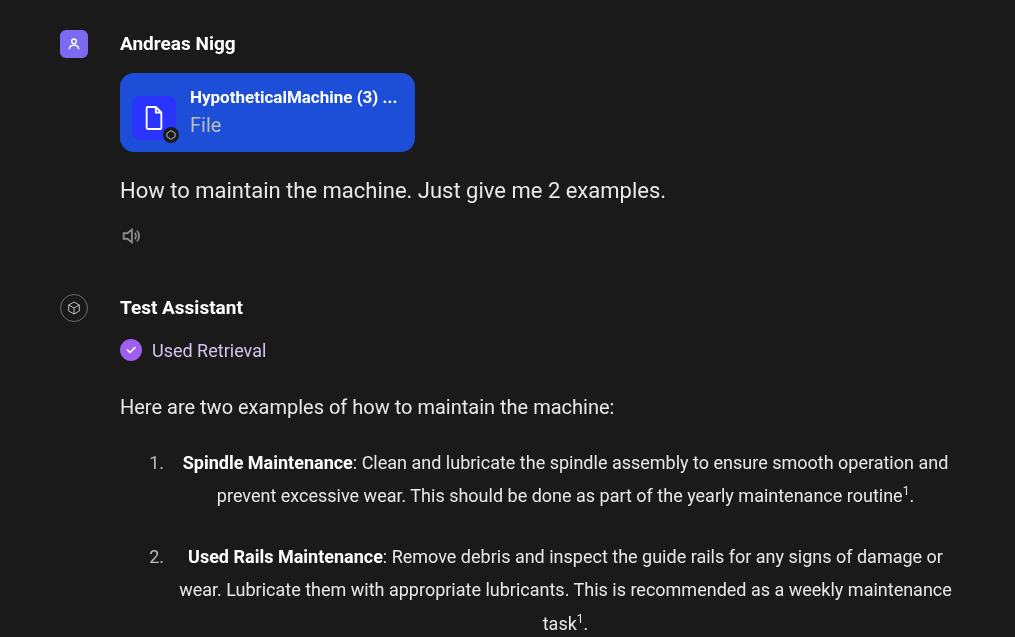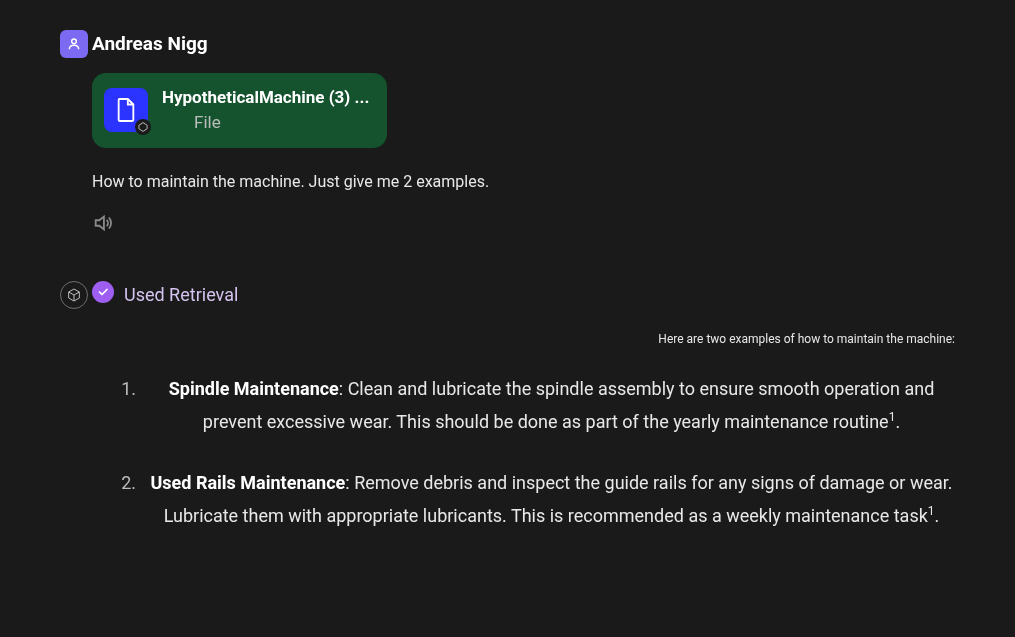--- a/index.html
+++ b/index.html
@@ -6,21 +6,21 @@
     body {
       background: #1a1a1a;
       color: #e8e8e8;
       font-family: -apple-system, BlinkMacSystemFont, "Segoe UI", Roboto, sans-serif;
       font-size: 18px;
       line-height: 1.5;
       padding: 30px 60px 30px 60px;
     }
     .message {
       display: flex;
-      gap: 4px;
+      gap: 32px;
       margin-bottom: 40px;
     }
     .avatar {
       width: 28px;
       height: 28px;
       border-radius: 6px;
       flex-shrink: 0;
       display: flex;
       align-items: center;
       justify-content: center;
@@ -40,23 +40,23 @@
       min-width: 0;
     }
     .name {
       font-weight: 700;
       font-size: 19px;
       margin-bottom: 14px;
       color: #fff;
     }
     .attachment {
       display: inline-flex;
-      align-items: center;
+      align-items: flex-end;
       gap: 14px;
-      background: #14532d;
+      background: #1d4ed8;
       border-radius: 14px;
       padding: 12px 18px 12px 12px;
       margin-bottom: 22px;
       min-width: 290px;
     }
     .file-icon {
       width: 44px;
       height: 44px;
       background: #2b33ff;
       border-radius: 8px;
@@ -75,49 +75,49 @@
       height: 16px;
       background: #1a1a1a;
       border-radius: 50%;
       display: flex;
       align-items: center;
       justify-content: center;
     }
     .file-icon .badge svg { width: 12px; height: 12px; }
     .file-meta { display: flex; flex-direction: column; }
     .file-name { font-weight: 700; color: #fff; font-size: 17px; }
-    .file-type { font-size: 17px; color: #bcbcbc; margin-left: 32px; }
+    .file-type { font-size: 20px; color: #bcbcbc; }
     .user-text {
-      font-size: 16px;
+      font-size: 22px;
       color: #e8e8e8;
       margin-bottom: 18px;
     }
     .speaker {
       color: #8a8a8a;
       display: inline-flex;
     }
     .speaker svg { width: 22px; height: 22px; }
     .retrieval {
       display: flex;
-      align-items: flex-start;
+      align-items: center;
       gap: 10px;
-      margin-bottom: 22px;
+      margin-bottom: 28px;
     }
     .check-badge {
       width: 22px;
       height: 22px;
       background: #9e5ef0;
       border-radius: 50%;
       display: flex;
       align-items: center;
       justify-content: center;
     }
     .check-badge svg { width: 12px; height: 12px; }
     .retrieval-text { color: #d5c4f0; font-size: 18px; }
-    .assistant-text { font-size: 12px; margin-bottom: 24px; text-align: right; }
+    .assistant-text { font-size: 20px; margin-bottom: 24px; }
     .list { padding-left: 24px; }
     .list-item {
       display: flex;
       gap: 12px;
       font-size: 18px;
       margin-bottom: 28px;
       line-height: 1.85;
     }
     .list-num { color: #bcbcbc; min-width: 20px; text-align: right; }
     .list-body { flex: 1; text-align: center; }
@@ -169,20 +169,21 @@
 
 <div class="message">
   <div class="avatar assistant-avatar">
     <svg viewBox="0 0 24 24" fill="none" stroke="#bcbcbc" stroke-width="1.5">
       <path d="M12 3l8 4.5v9L12 21l-8-4.5v-9L12 3z"></path>
       <path d="M4 7.5L12 12l8-4.5"></path>
       <path d="M12 12v9"></path>
     </svg>
   </div>
   <div class="content">
+    <div class="name">Test Assistant</div>
 
     <div class="retrieval">
       <div class="check-badge">
         <svg viewBox="0 0 24 24" fill="none" stroke="#fff" stroke-width="3.5" stroke-linecap="round" stroke-linejoin="round">
           <path d="M5 12l5 5L20 7"></path>
         </svg>
       </div>
       <span class="retrieval-text">Used Retrieval</span>
     </div>
 

